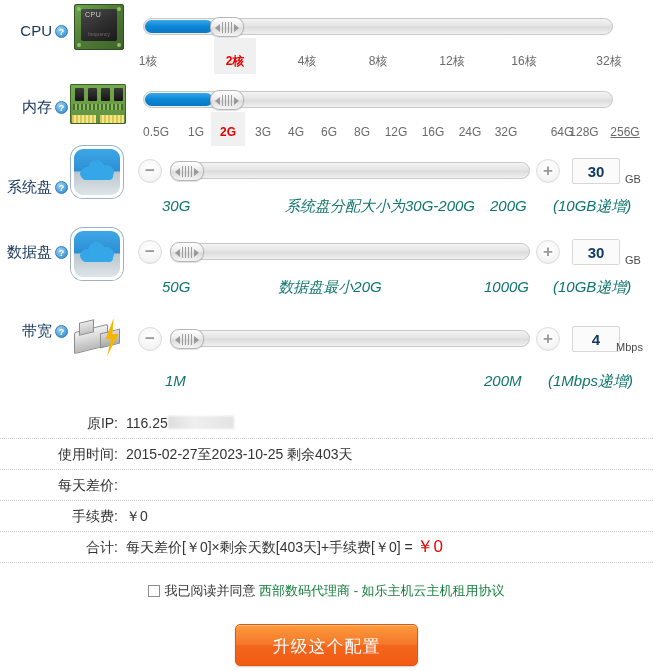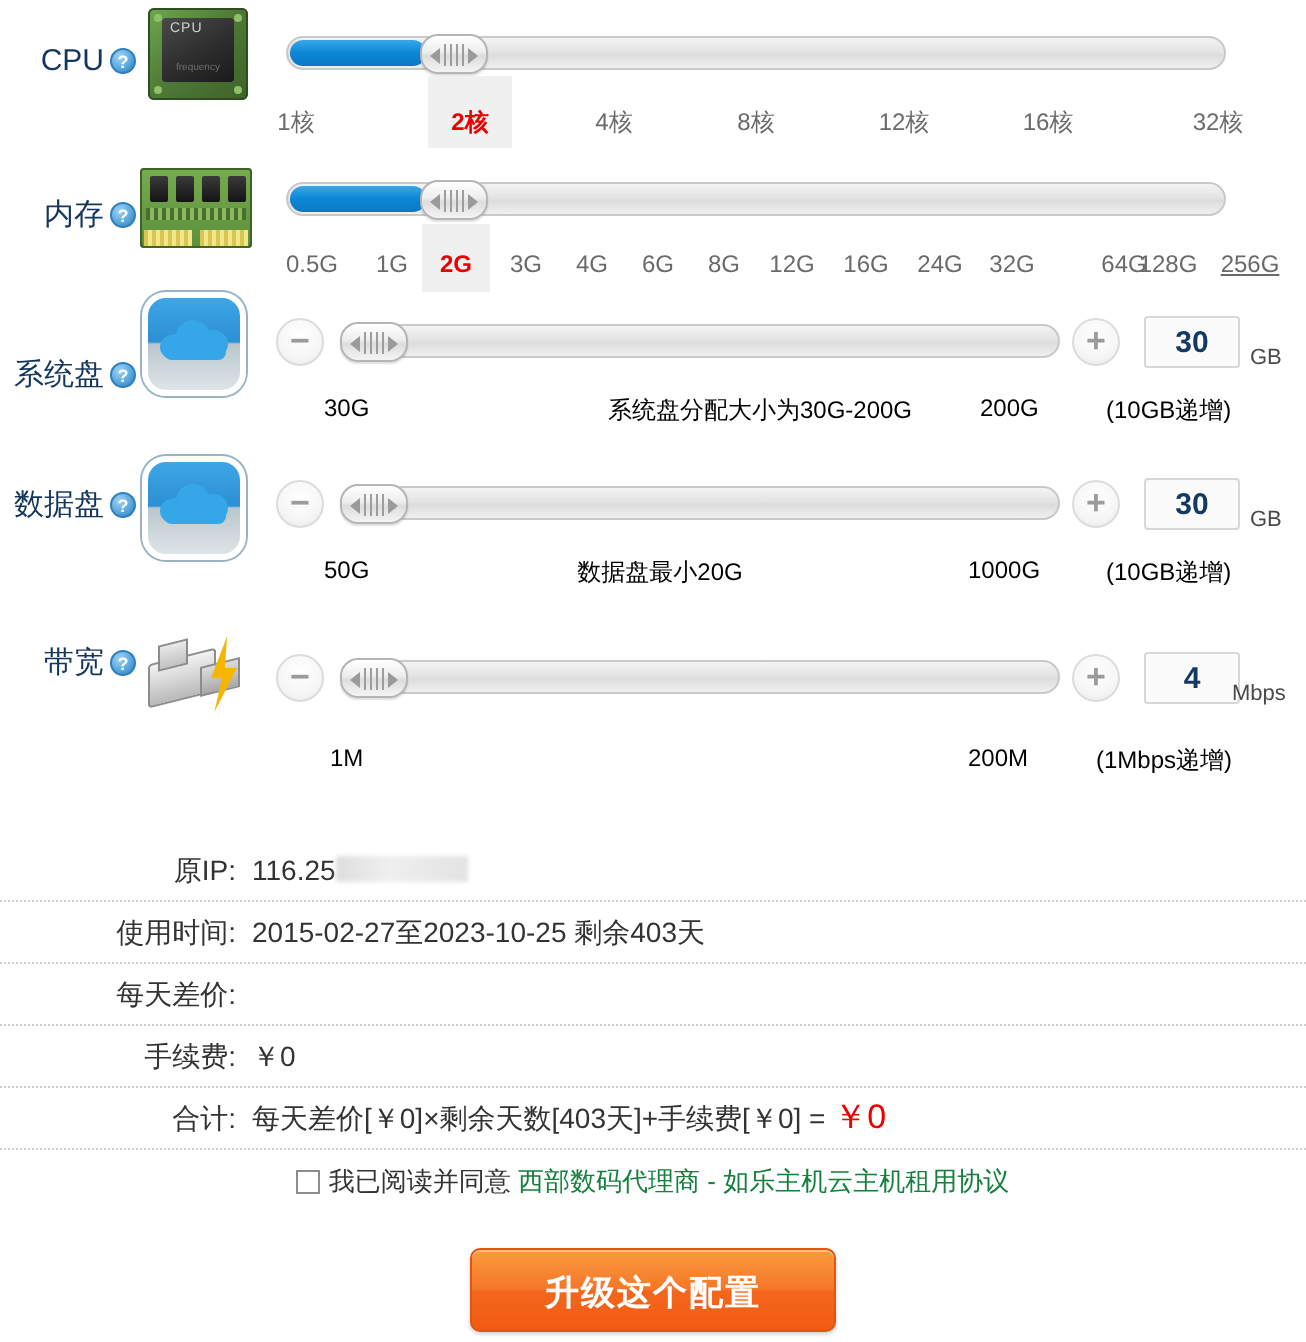--- a/index.html
+++ b/index.html
@@ -217,26 +217,26 @@
     color:#e60000;
     font-weight:bold;
   }
   .tick-hl {
     position:absolute;
     background:#f0f0f0;
     transform: translateX(-50%);
   }
   .hint {
     position:absolute;
-    font-size:12px; color:#000000; white-space:nowrap;
+    font-size:15px; color:#0f766e; white-space:nowrap;font-style:italic;
   }
   .hint.ctr { transform: translateX(-50%); }
 
   
-  .summary { position:absolute; left:0; top:420px; width:653px; }
+  .summary { position:absolute; left:0; top:408px; width:653px; }
   .sum-row {
     position:relative;
     height:30px;
     border-bottom:1px dotted #cfcfcf;
     font-size:14px;
     color:#222222;
   }
   .sum-row:first-child { border-top:none; }
   .sum-label {
     position:absolute;
@@ -276,21 +276,21 @@
   .agree a { color:#15803d; text-decoration:none; }
 
   
   .submit-wrap { position:absolute; left:0; top:624px; width:653px; text-align:center; }
   .submit-btn {
     display:inline-block;
     width:183px; height:42px; line-height:42px;
     background: linear-gradient(180deg,#fb9b3c 0%,#f5772a 48%,#f4661d 52%,#f25a12 100%);
     border:1px solid #e0560f;
     border-radius:5px;
-    color:#ffffff; font-size:17px; font-weight:bold;
+    color:#ffffff; font-size:17px; font-weight:normal;
     letter-spacing:1px;
     box-shadow: 0 1px 2px rgba(0,0,0,.2), inset 0 1px 0 rgba(255,255,255,.35);
     cursor:pointer;
   }
 </style>
 </head>
 <body>
 
 <div class="cfg-row">
   <div class="row-label" style="top:22px;">

